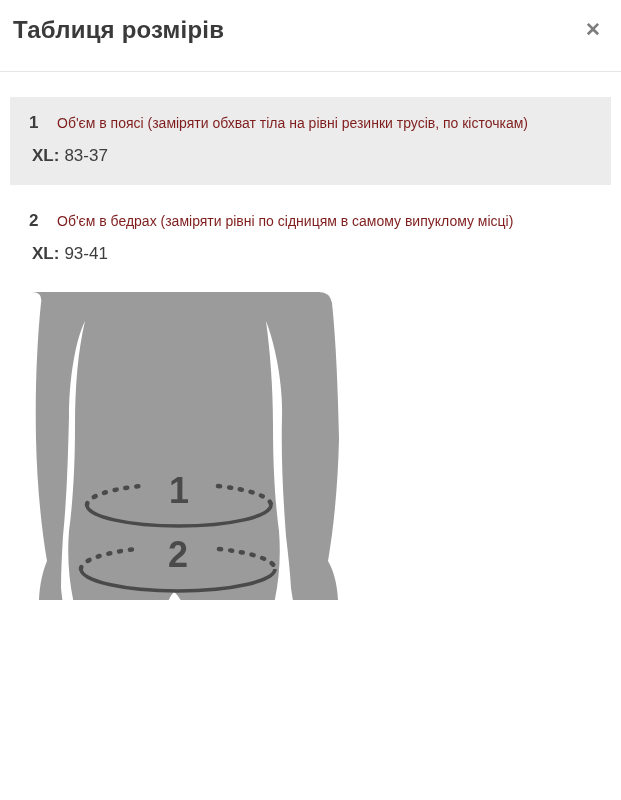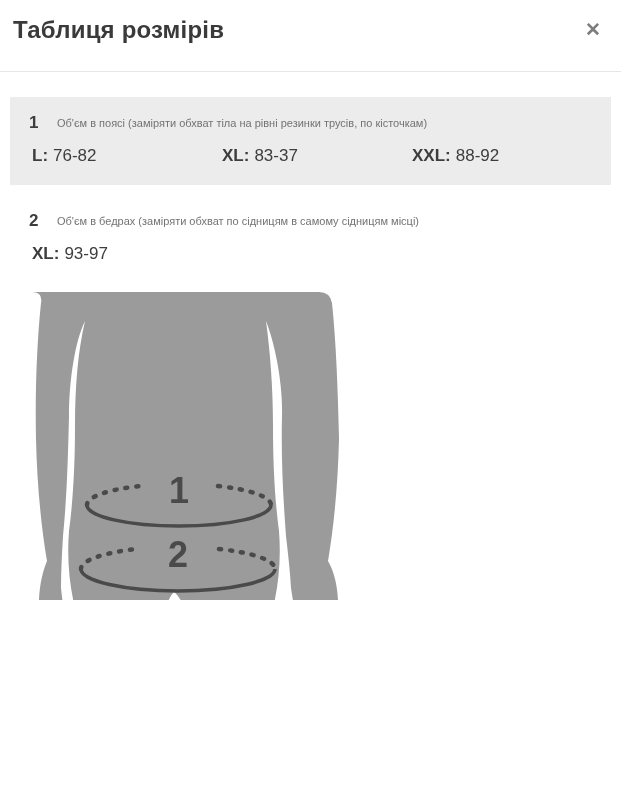--- a/index.html
+++ b/index.html
@@ -65,23 +65,23 @@
   .measure-num {
     flex: none;
     width: 16px;
     font-size: 17px;
     font-weight: bold;
     color: #3d3d3d;
   }
   .measure-desc {
     margin: 0 0 0 12px;
     width: 545px;
-    font-size: 11px;
+    font-size: 14px;
     line-height: 28px;
-    color: #737373;
+    color: #7f1d1d;
   }
   .sizes-row {
     display: flex;
     margin-top: 7px;
     padding-left: 3px;
     font-size: 17px;
     line-height: 24px;
     color: #3d3d3d;
   }
   .size-cell { width: 190px; }
@@ -121,39 +121,33 @@
   </div>
   <div class="header-divider"></div>
 
   <section class="measure-section highlighted">
     <div class="desc-row">
       <span class="measure-num">1</span>
       <p class="measure-desc">Об'єм в поясі (заміряти обхват тіла на рівні резинки трусів, по кісточкам)</p>
     </div>
     <div class="sizes-row">
       <div class="size-cell">
-        <span class="size-label">L:</span><span class="size-value">76-82</span>
-      </div>
-      <div class="size-cell">
         <span class="size-label">XL:</span><span class="size-value">83-37</span>
-      </div>
-      <div class="size-cell">
-        <span class="size-label">XXL:</span><span class="size-value">88-92</span>
       </div>
     </div>
   </section>
 
   <section class="measure-section plain">
     <div class="desc-row">
       <span class="measure-num">2</span>
-      <p class="measure-desc">Об'єм в бедрах (заміряти обхват по сідницям в самому сідницям місці)</p>
+      <p class="measure-desc">Об'єм в бедрах (заміряти рівні по сідницям в самому випуклому місці)</p>
     </div>
     <div class="sizes-row">
       <div class="size-cell">
-        <span class="size-label">XL:</span><span class="size-value">93-97</span>
+        <span class="size-label">XL:</span><span class="size-value">93-41</span>
       </div>
     </div>
   </section>
 
 
   <div class="figure-wrap">
     <svg width="327" height="390" viewBox="0 0 327 390" xmlns="http://www.w3.org/2000/svg">
 
       <path d="M 14 1 L 301 1 Q 312 1 314 12
                C 318 50 320 100 321 148

